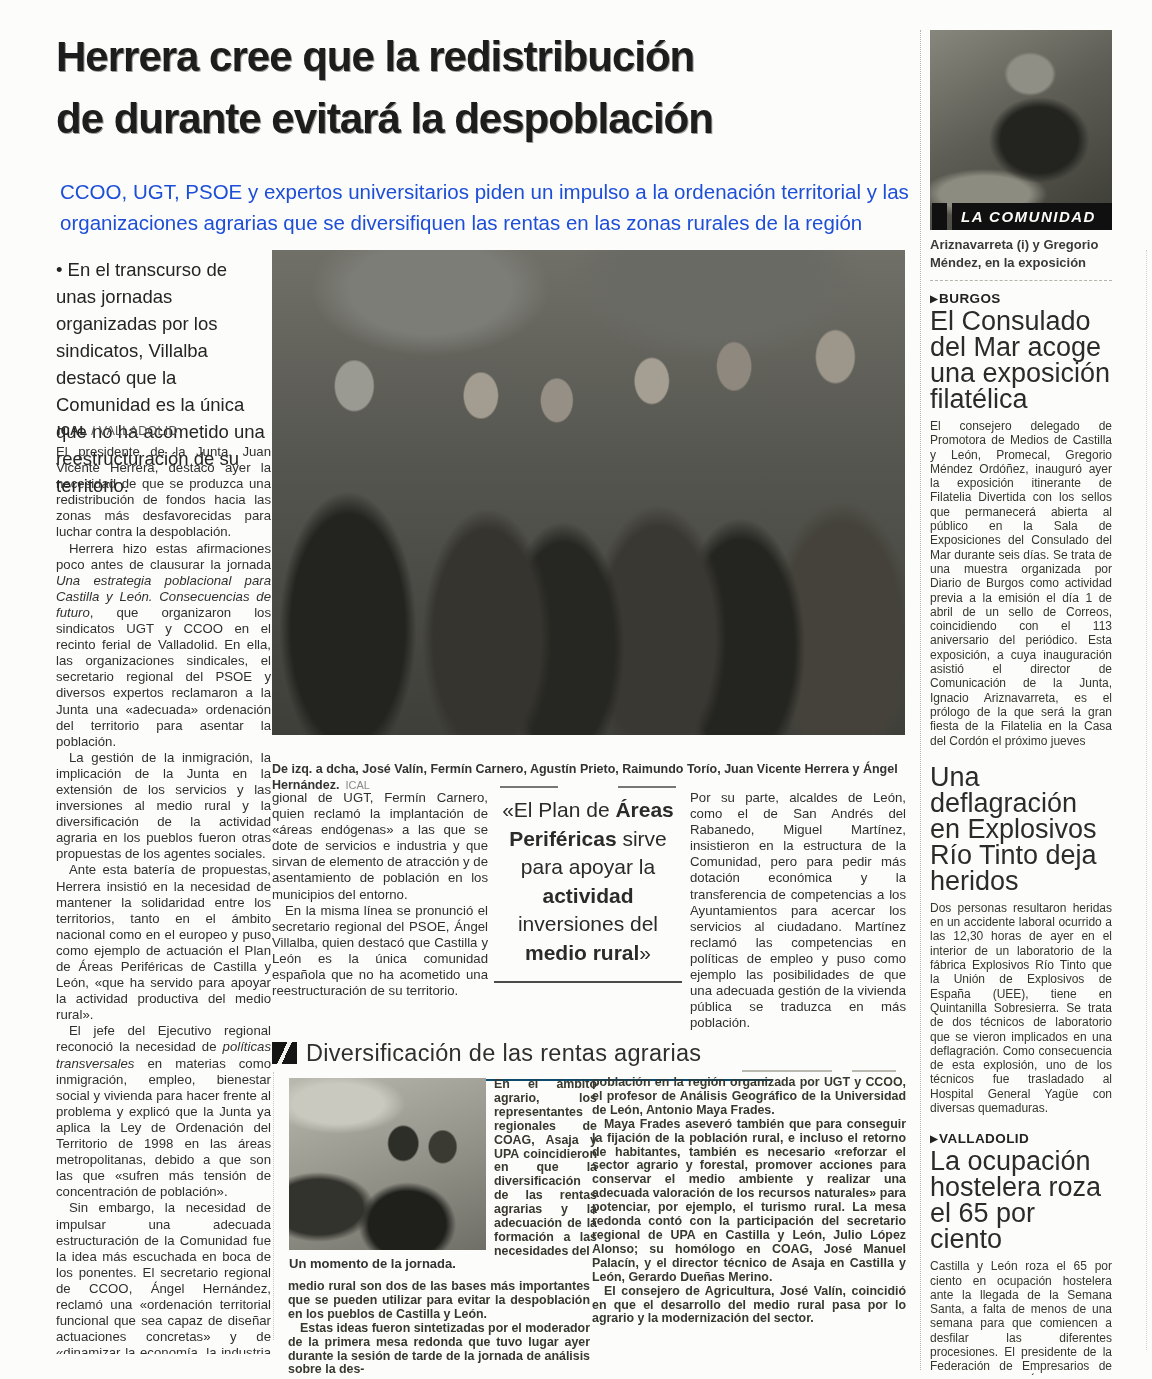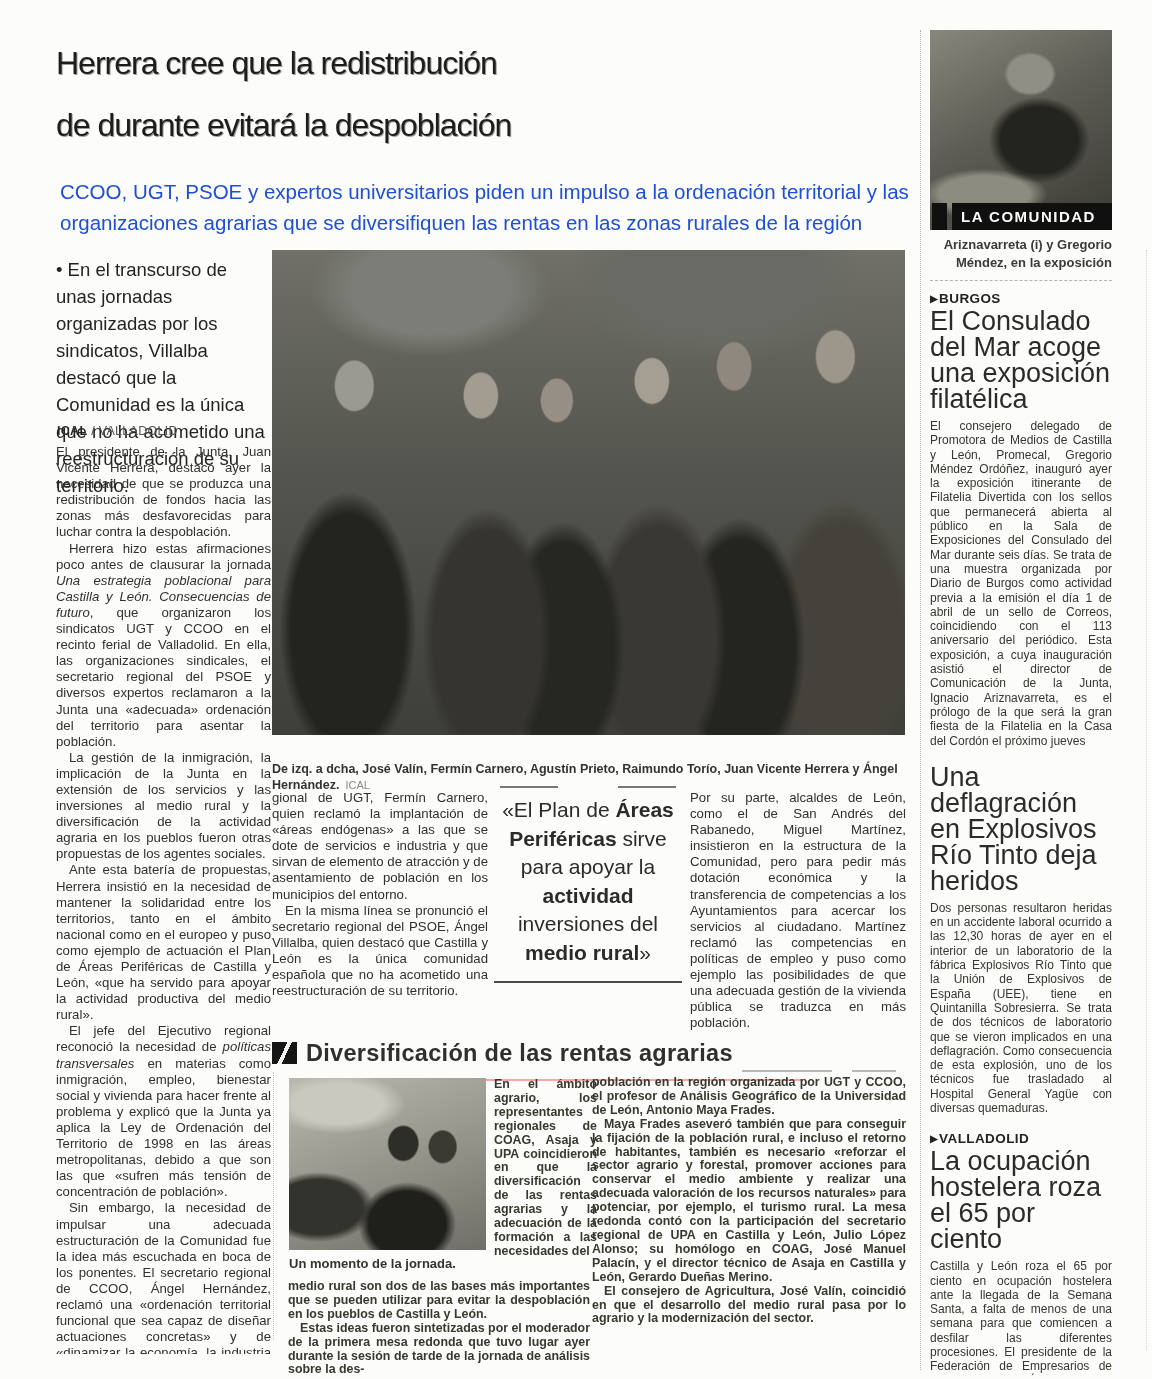--- a/index.html
+++ b/index.html
@@ -11,22 +11,22 @@
   .page{
     position:relative;
     width:1152px;height:1379px;
     margin:0 auto;
     background:#fcfcfa;
     color:#2e2e2e;
     overflow:hidden;
   }
   
   .headline{
-    position:absolute;left:56px;top:32px;width:880px;
-    font-size:32px;font-weight:400;line-height:62px;
+    position:absolute;left:56px;top:26px;width:880px;
+    font-size:42px;font-weight:700;line-height:62px;
     letter-spacing:-1px;color:#1d1d1d;
     text-shadow:1px 1px 0 rgba(40,40,40,.45);
   }
   .headline span{display:block;}
   .subhead{
     position:absolute;left:60px;top:176px;width:880px;
     font-size:20.5px;line-height:31px;color:#1d4ed8;
   }
   
   .lead{
@@ -94,22 +94,21 @@
   .sub-logo{
     position:absolute;left:0;top:2px;width:25px;height:22px;
     background:linear-gradient(115deg,#151515 44%,#f2f2ee 44%,#f2f2ee 56%,#151515 56%);
   }
   .sub-headline{
     position:absolute;left:34px;top:0;width:600px;
     font-size:23.5px;font-weight:400;color:#2f2f2f;letter-spacing:.3px;
   }
   .sub-headline .hl-text{
     display:inline-block;padding-right:70px;padding-bottom:12px;
-    border-bottom:2px solid #fca5a5;
-    font-weight:bold;
+    border-bottom:2px solid #0c4a6e;
   }
   .hl-dash{position:absolute;top:30px;height:2px;background:#b9b9b2;}
   .hl-dash.d1{left:470px;width:90px;}
   .hl-dash.d2{left:580px;width:44px;}
   .sub-photo{
     position:absolute;left:17px;top:38px;width:197px;height:172px;
     background-color:#a8a8a0;
     background-image:
       radial-gradient(ellipse 26px 30px at 58% 38%, #2e2e28 55%, transparent 62%),
       radial-gradient(ellipse 24px 28px at 78% 40%, #3a3a32 55%, transparent 62%),
@@ -136,32 +135,32 @@
   .sb-photo{
     position:relative;width:182px;height:200px;
     background-color:#5a5a54;
     background-image:
       radial-gradient(ellipse 40px 34px at 55% 22%, #8f8f85 55%, transparent 65%),
       radial-gradient(ellipse 70px 60px at 60% 55%, #23231f 55%, transparent 72%),
       radial-gradient(ellipse 90px 36px at 30% 82%, #8c8c80 50%, transparent 70%),
       linear-gradient(150deg,#87877d 0%,#5d5d55 45%,#3b3b35 100%);
   }
   .sb-banner{
-    position:absolute;left:0;bottom:0;width:182px;height:27px;
+    position:absolute;left:0;bottom:0;width:182px;height:27px;font-style:italic;
   }
   .sb-banner .bar-accent{
     position:absolute;left:2px;bottom:0;width:15px;height:27px;background:#101010;
   }
   .sb-banner .bar-main{
     position:absolute;left:22px;right:0;bottom:0;height:27px;background:#101010;
     color:#fbfbf7;font-size:15px;font-weight:700;letter-spacing:1.5px;
     display:flex;align-items:center;padding-left:9px;box-sizing:border-box;
   }
   .sb-caption{
-    margin:6px 0 0;text-align:right;
+    margin:6px 0 0;
     font-size:13px;line-height:18px;font-weight:700;color:#3a3a3a;
   }
   .sb-rule{margin:8px 0 10px;border-top:1px dashed #b4b4ac;height:0;}
   .sb-kicker{font-size:13.5px;font-weight:700;color:#222;letter-spacing:.4px;margin:4px 0 2px;}
   .sb-kicker .arrow{font-size:10px;position:relative;top:-1px;margin-right:1px;}
   .sb-headline{
     font-size:27px;line-height:26px;font-weight:400;color:#2b2b2b;margin:2px 0 7px;
   }
   .sb-body{
     font-size:12px;line-height:14.3px;color:#36362f;text-align:justify;margin:0 0 16px;

